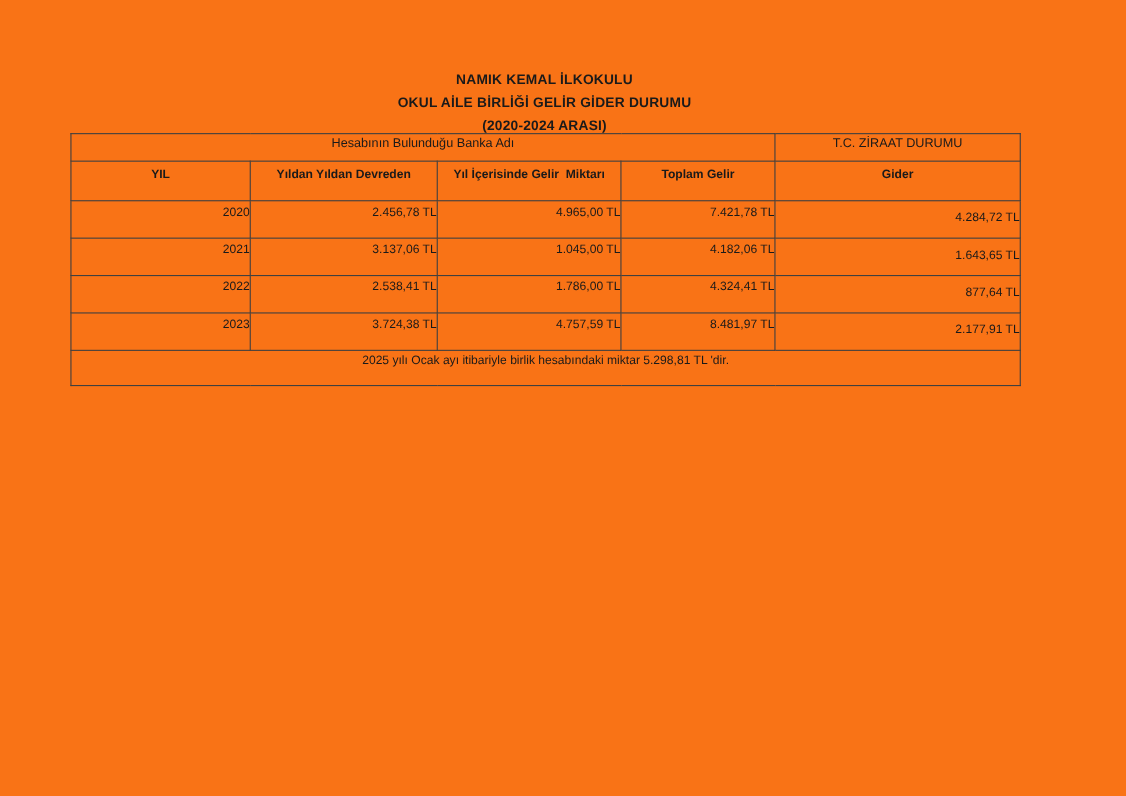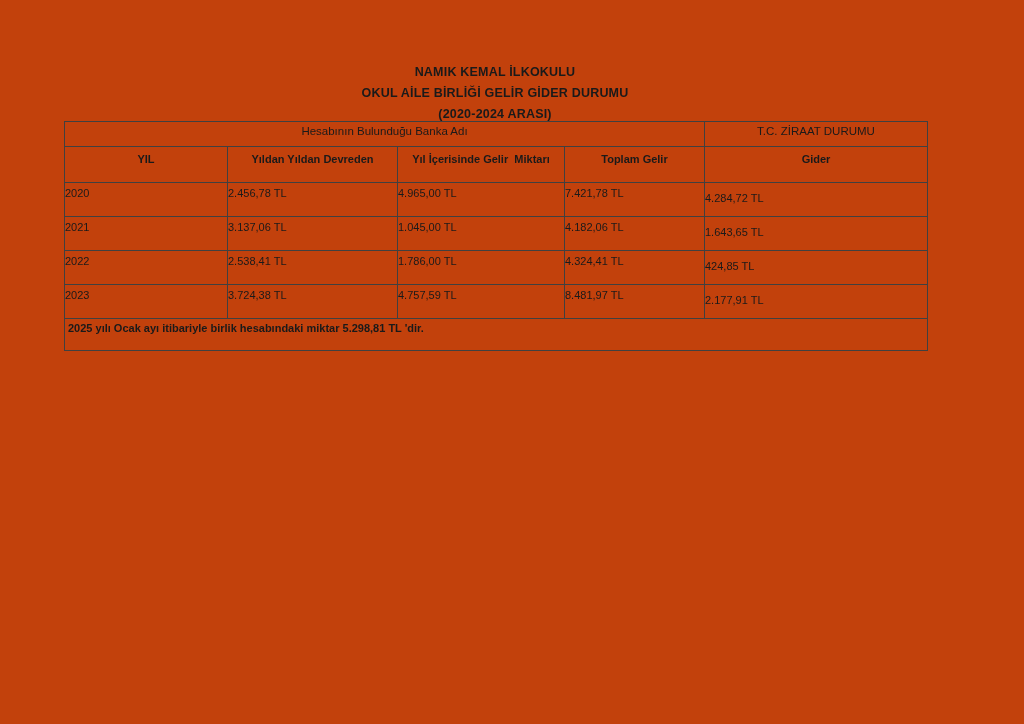--- a/index.html
+++ b/index.html
@@ -12,21 +12,21 @@
     height: 724px;
     font-family: "Liberation Sans", sans-serif;
     color: #1a1a1a;
     position: relative;
     overflow: hidden;
   }
   .page {
     position: relative;
     width: 1024px;
     height: 724px;
-    background: #c2410c;
+    background: #f97316;
   }
   .titles {
     position: absolute;
     top: 62px;
     left: 64px;
     width: 862px;
     text-align: center;
     font-weight: bold;
     font-size: 12.5px;
     line-height: 21px;
@@ -62,33 +62,33 @@
     font-weight: bold;
     text-align: center;
     white-space: pre-wrap;
   }
   .data-row td {
     height: 34px;
     vertical-align: top;
     padding-top: 4px;
     font-size: 11px;
     font-weight: normal;
-    text-align: left;
+    text-align: right;
     margin-top: 45px;
   }
   .data-row td.gider-cell {
     padding-top: 9px;
   }
   .footer-row td {
     height: 24px;
     vertical-align: top;
     padding: 3px 3px 16px 3px;
     font-size: 11px;
-    font-weight: bold;
-    text-align: left;
+    font-weight: normal;
+    text-align: center;
   }
 </style>
 </head>
 <body>
 
 <div class="page">
 
   <div class="titles">
     <div>NAMIK KEMAL İLKOKULU</div>
     <div>OKUL AİLE BİRLİĞİ GELİR GİDER DURUMU</div>
@@ -131,21 +131,21 @@
         <td>1.045,00 TL</td>
         <td>4.182,06 TL</td>
         <td class="gider-cell">1.643,65 TL</td>
       </tr>
 
       <tr class="data-row">
         <td>2022</td>
         <td>2.538,41 TL</td>
         <td>1.786,00 TL</td>
         <td>4.324,41 TL</td>
-        <td class="gider-cell">424,85 TL</td>
+        <td class="gider-cell">877,64 TL</td>
       </tr>
 
       <tr class="data-row">
         <td>2023</td>
         <td>3.724,38 TL</td>
         <td>4.757,59 TL</td>
         <td>8.481,97 TL</td>
         <td class="gider-cell">2.177,91 TL</td>
       </tr>
 

